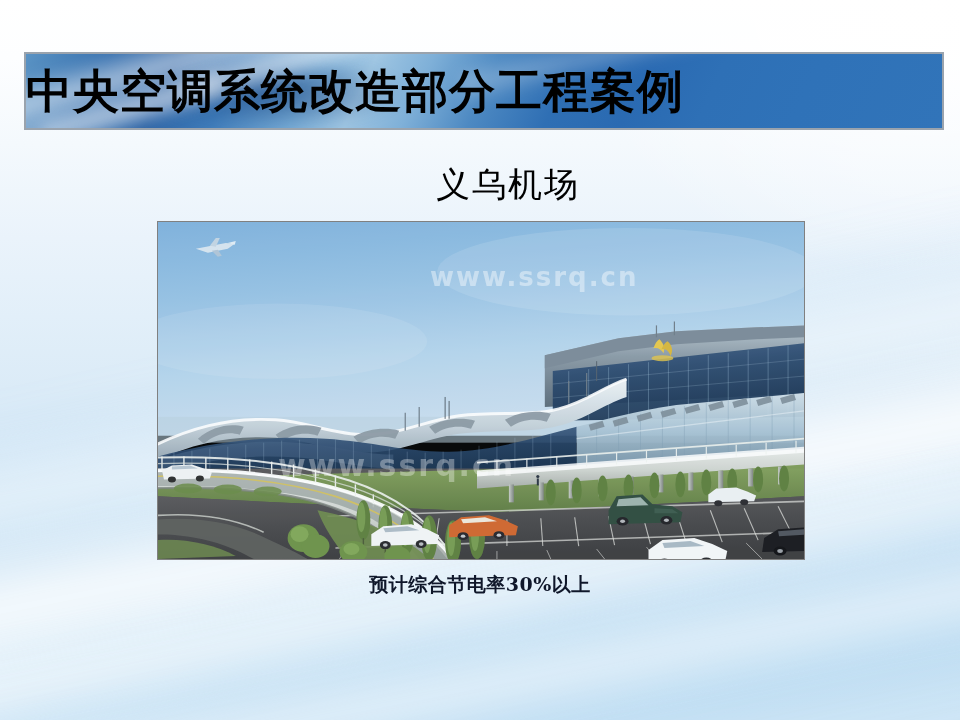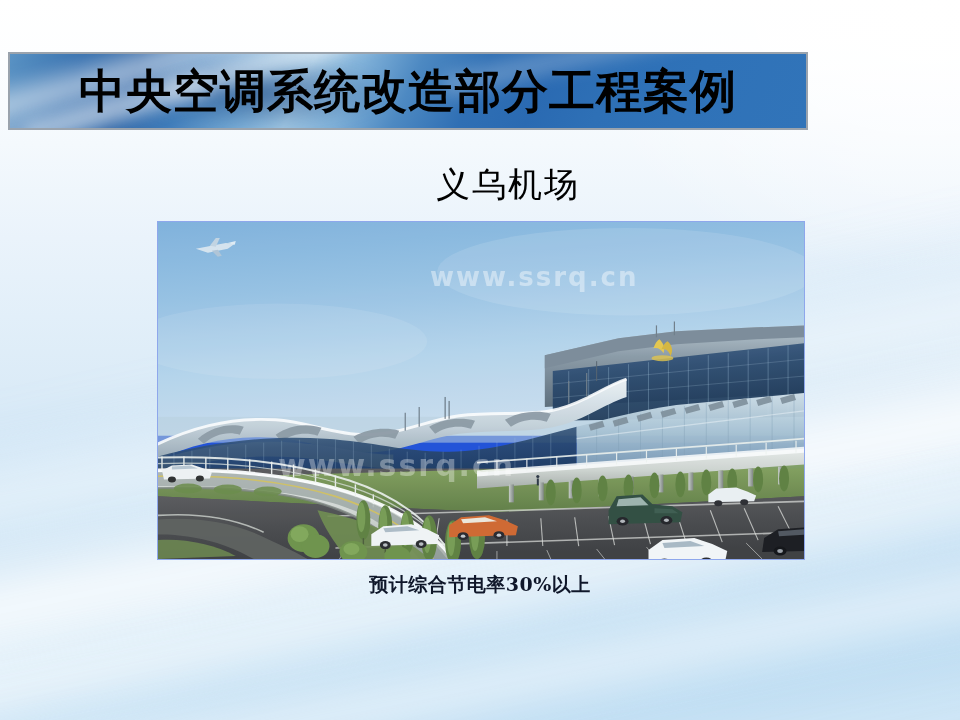--- a/index.html
+++ b/index.html
@@ -77,44 +77,43 @@
     top: -60px;
     width: 520px;
     height: 340px;
     background: radial-gradient(ellipse at 70% 20%, rgba(255,255,255,0.95) 0%, rgba(255,255,255,0) 70%);
     pointer-events: none;
   }
 
   
   #title-banner {
     position: absolute;
-    left: 8px;
+    left: 24px;
     top: 52px;
-    width: 800px;
+    width: 920px;
     height: 78px;
     border: 2px solid #9aa3ad;
     box-sizing: border-box;
     overflow: hidden;
     background: linear-gradient(115deg,
         #5a93c4 0%,
         #356fae 9%,
         #2b62a4 16%,
         #3f7cba 23%,
         #74a9d4 31%,
         #9ec5e2 37%,
         #7fb0d8 43%,
         #4d89c2 50%,
         #2f6fb4 58%,
         #2a6ab2 66%,
         #2e70b6 74%,
         #2f72b8 84%,
         #3174b9 100%);
     display: flex;
     align-items: center;
-    justify-content: center;
   }
   .banner-cloud {
     position: absolute;
     pointer-events: none;
     background: linear-gradient(to bottom,
        rgba(255,255,255,0) 0%,
        rgba(255,255,255,0.75) 50%,
        rgba(255,255,255,0) 100%);
     filter: blur(7px);
   }
@@ -160,21 +159,21 @@
   }
 
   
   #photo-frame {
     position: absolute;
     left: 157px;
     top: 221px;
     width: 648px;
     height: 339px;
     overflow: hidden;
-    background: #1d4ed8;
+    background: #000000;
     border: 1px solid rgba(255,255,255,0.5);
     box-sizing: border-box;
     text-decoration: underline;
   }
   #photo-frame svg { display: block; width: 100%; height: 100%; }
 
   .photo-watermark {
     position: absolute;
     font-family: "DejaVu Sans", "Liberation Sans", sans-serif;
     font-weight: bold;

